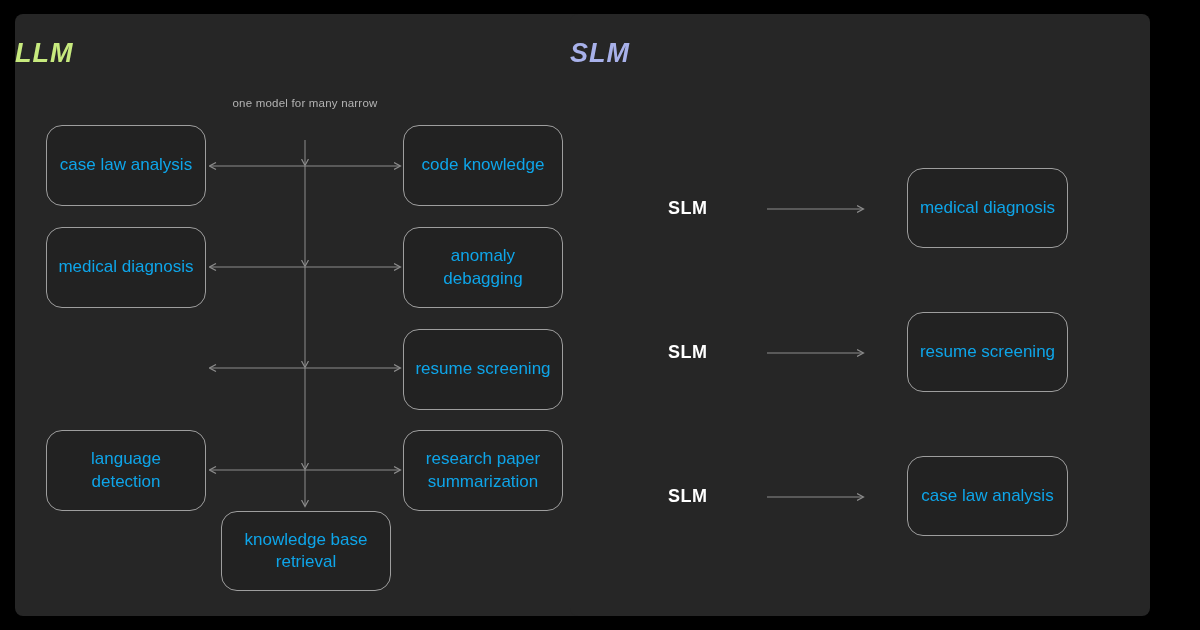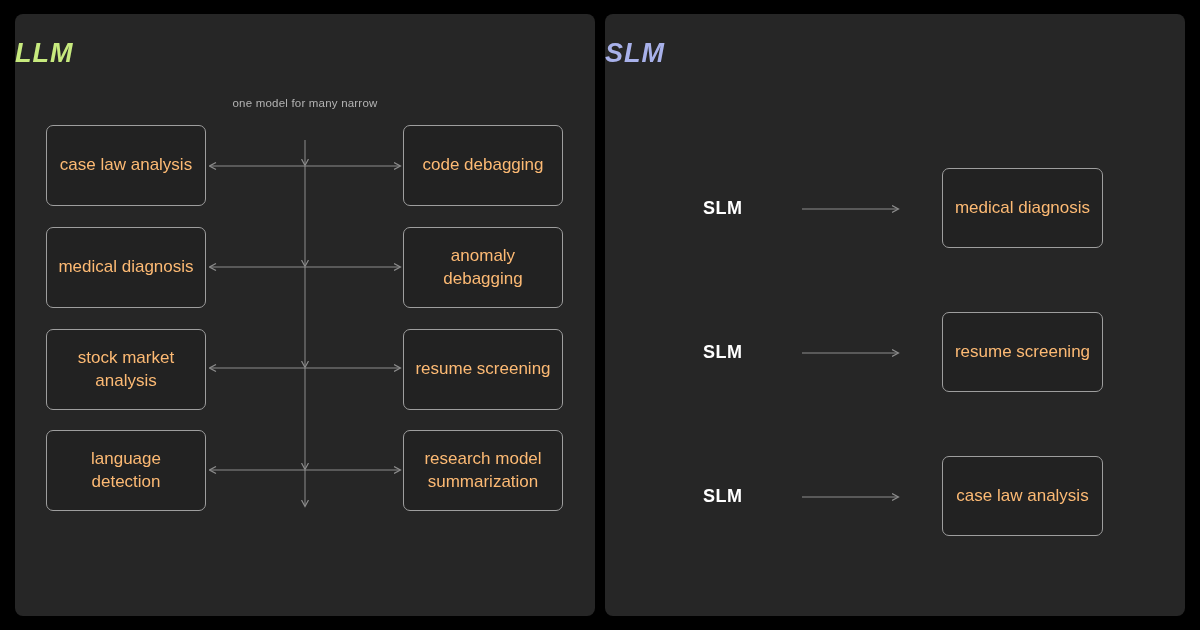--- a/index.html
+++ b/index.html
@@ -19,21 +19,21 @@
   }
   .panel {
     position: absolute;
     top: 14px;
     width: 580px;
     height: 602px;
     background: #262626;
     border-radius: 8px;
   }
   .panel-left  { left: 15px; }
-  .panel-right { left: 605px; }
+  .panel-right { left: 570px; }
 
   .panel-title {
     position: absolute;
     top: 24px;
     left: 0;
     width: 100%;
     text-align: left;
     font-size: 27px;
     font-weight: 700;
     letter-spacing: 1px;
@@ -52,26 +52,26 @@
     color: #b3b3b3;
     letter-spacing: 0.2px;
   }
 
   .task-box {
     position: absolute;
     width: 160px;
     height: 81px;
     background: #222222;
     border: 1px solid #9e9e9e;
-    border-radius: 7px;
+    border-radius: 16px;
     display: flex;
     align-items: center;
     justify-content: center;
     text-align: center;
-    color: #fdba74;
+    color: #0ea5e9;
     font-size: 17px;
     font-weight: 500;
     line-height: 1.32;
     padding: 4px 10px;
     box-sizing: border-box;
   }
 
   .llm-left  { left: 31px; }
   .llm-right { left: 388px; }
   .row-0 { top: 111px; }
@@ -142,28 +142,28 @@
 
       <line x1="290" y1="456" x2="195" y2="456" stroke="#8c8c8c" stroke-width="1" marker-end="url(#arrow)"></line>
       <line x1="290" y1="456" x2="385" y2="456" stroke="#8c8c8c" stroke-width="1" marker-end="url(#arrow)"></line>
     </svg>
 
     <div class="panel-title llm">LLM</div>
     <div class="panel-subtitle">one model for many narrow</div>
 
     <div class="task-box llm-left row-0">case law analysis</div>
     <div class="task-box llm-left row-1">medical diagnosis</div>
-    <div class="task-box llm-left row-2">stock market analysis</div>
     <div class="task-box llm-left row-3">language detection</div>
 
-    <div class="task-box llm-right row-0">code debagging</div>
+    <div class="task-box llm-right row-0">code knowledge</div>
     <div class="task-box llm-right row-1">anomaly debagging</div>
     <div class="task-box llm-right row-2">resume screening</div>
-    <div class="task-box llm-right row-3">research model summarization</div>
+    <div class="task-box llm-right row-3">research paper summarization</div>
 
+    <div class="task-box llm-bottom">knowledge base retrieval</div>
   </div>
 
   <div class="panel panel-right">
 
     <svg class="connector-svg" width="580" height="602" viewBox="0 0 580 602">
       <line x1="197" y1="195" x2="293" y2="195" stroke="#8c8c8c" stroke-width="1" marker-end="url(#arrow)"></line>
       <line x1="197" y1="339" x2="293" y2="339" stroke="#8c8c8c" stroke-width="1" marker-end="url(#arrow)"></line>
       <line x1="197" y1="483" x2="293" y2="483" stroke="#8c8c8c" stroke-width="1" marker-end="url(#arrow)"></line>
     </svg>
 

